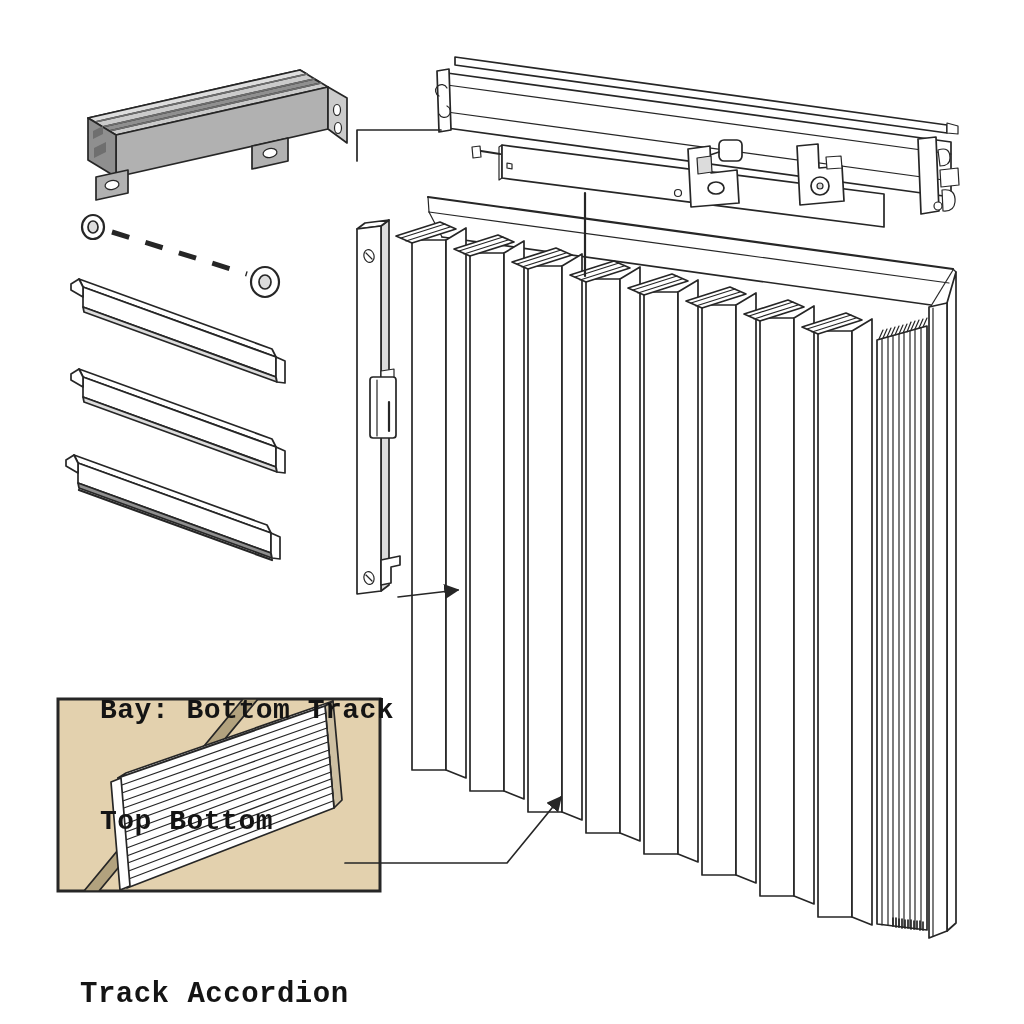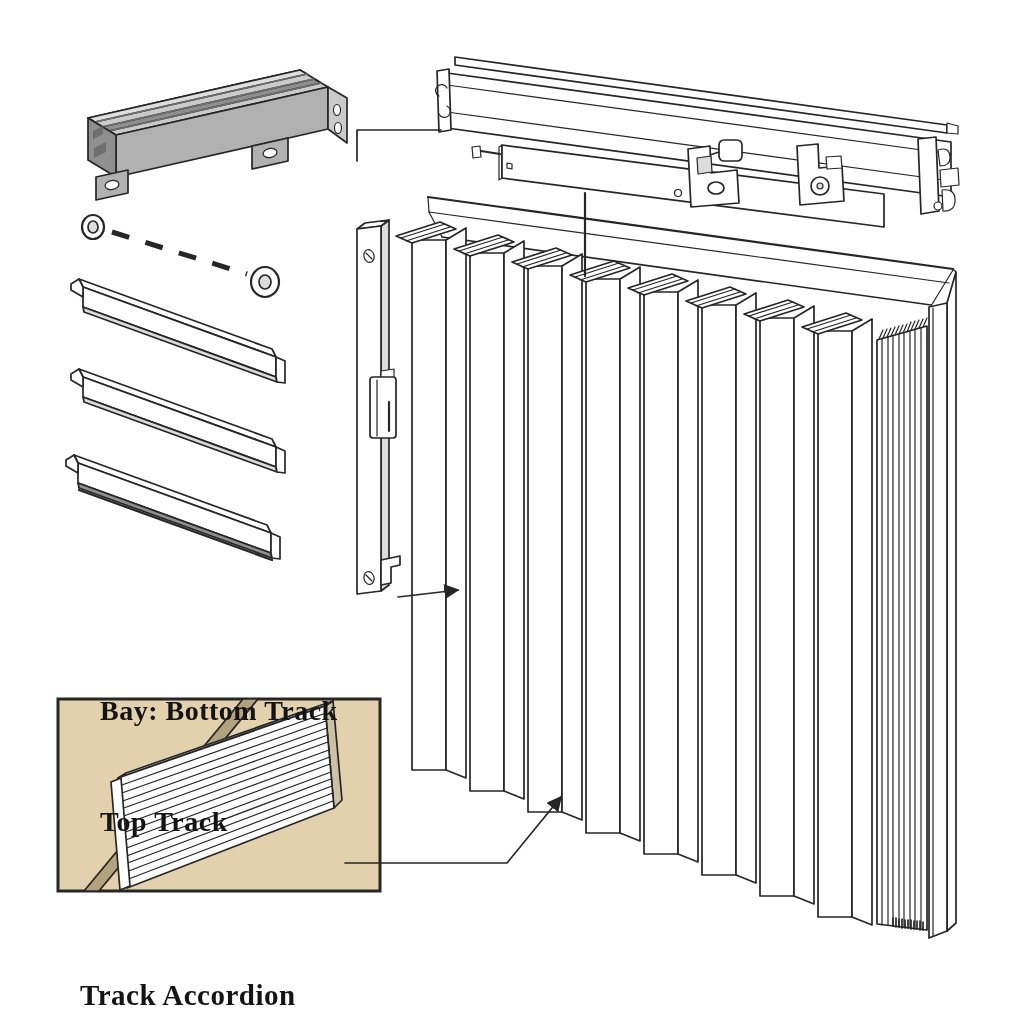--- a/index.html
+++ b/index.html
@@ -2,21 +2,21 @@
 <html style="--c-background: #ffffff; --c-line: #262626; --c-text: #141414; --c-white: #ffffff; --c-track-top: #cbcbcb; --c-track-front: #b1b1b1; --c-track-dark: #8f8f8f; --c-track-light: #dedede; --c-track-groove: #6f6f6f; --c-inset-bg: #e3d1ae; --c-inset-edge: #b2a27e; --c-panel-shade: #cec0a2; --c-metal-shade: #dcdcdc;"><head>
 <meta charset="utf-8">
 <style>
   :root{
     --c-background:#ffffff; --c-line:#262626; --c-text:#141414; --c-white:#ffffff;
     --c-track-top:#cbcbcb; --c-track-front:#b1b1b1; --c-track-dark:#8f8f8f; --c-track-light:#dedede; --c-track-groove:#6f6f6f;
     --c-inset-bg:#e3d1ae; --c-inset-edge:#b2a27e; --c-panel-shade:#cec0a2; --c-metal-shade:#dcdcdc;
   }
   html,body{margin:0;padding:0;}
   .canvas{position:relative;width:1024px;height:1024px;background:var(--c-background);overflow:hidden;
-          font-family:Liberation Serif, serif;}
+          font-family:Liberation Mono, monospace;}
   .canvas svg{position:absolute;left:0;top:0;}
   .diagram-label{position:absolute;font-weight:700;color:var(--c-text);white-space:pre;}
   .lbl-tracks{left:100px;top:618px;font-size:28px;line-height:37px;letter-spacing:0.5px;}
   .lbl-product{left:80px;top:900px;font-size:29px;line-height:38px;letter-spacing:0.5px;}
   .s{stroke:var(--c-line);stroke-width:1.7;stroke-linejoin:round;stroke-linecap:round;}
   .s1{stroke:var(--c-line);stroke-width:1.2;stroke-linejoin:round;stroke-linecap:round;}
   .s2{stroke:var(--c-line);stroke-width:2.2;stroke-linejoin:round;stroke-linecap:round;}
   .fn{fill:none}.fw{fill:var(--c-white)}
   .g1{fill:var(--c-track-top)}.g2{fill:var(--c-track-front)}.g3{fill:var(--c-track-dark)}
   .g4{fill:var(--c-track-light)}.gm{fill:var(--c-metal-shade)}
@@ -308,19 +308,19 @@
         <polygon class="s fw" points="111,782 121,778 130,886 120,890"></polygon>
       </g>
     </g>
   </g>
 
   <polyline class="s fn" points="345,863 507,863 561,797" marker-end="url(#arrowR)"></polyline>
 </svg>
 
   <div class="diagram-label lbl-tracks">
     <div>Bay: Bottom Track</div>
-    <div>Top Track</div>
+    <div>Top Bottom</div>
   </div>
   <div class="diagram-label lbl-product">
     <div>Track Accordion</div>
     
   </div>
 </div>
 
 </body></html>

